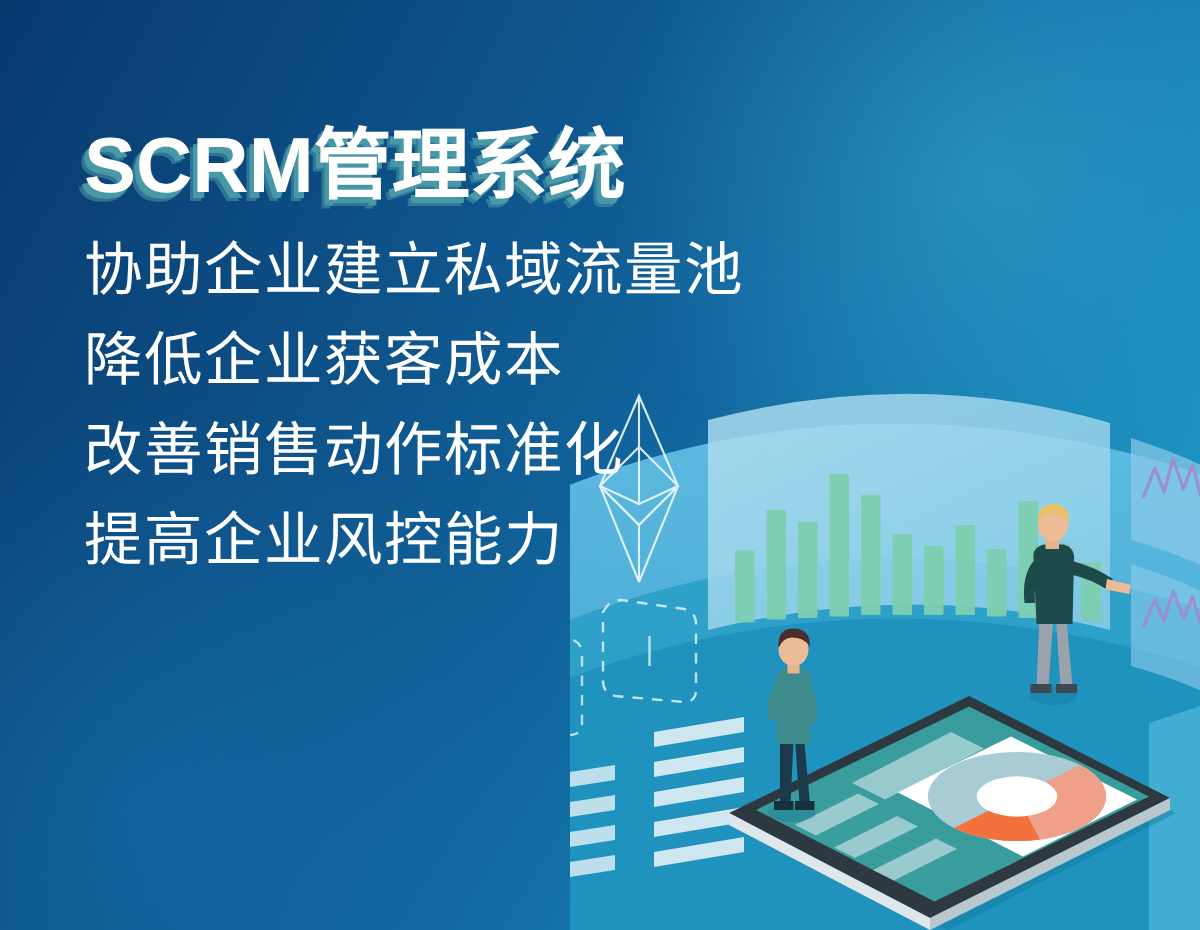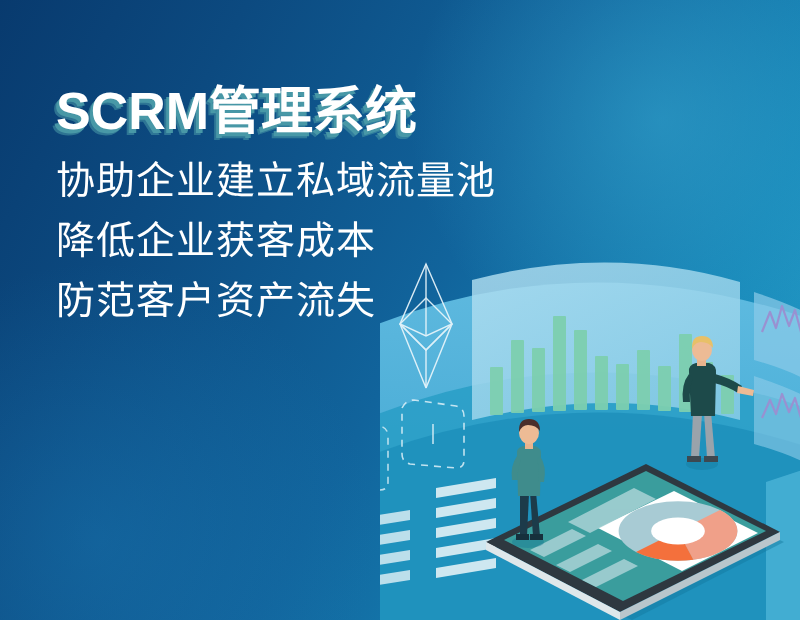--- a/index.html
+++ b/index.html
@@ -91,21 +91,22 @@
 
   <div class="bg-glow glow-a"></div>
   <div class="bg-glow glow-b"></div>
 
   <div class="text-block">
     <div class="headline">SCRM管理系统</div>
 
     <ul class="bullet-list">
       <li>协助企业建立私域流量池</li>
       <li>降低企业获客成本</li>
-      <li>防范客户资产流失</li>
+      <li>改善销售动作标准化</li>
+      <li>提高企业风控能力</li>
     </ul>
   </div>
 
   <div class="illustration">
     <svg width="420" height="400" viewBox="0 0 420 400" xmlns="http://www.w3.org/2000/svg">
       <defs>
         <clipPath id="clipBanner">
           <rect x="0" y="0" width="420" height="400"></rect>
         </clipPath>
         <linearGradient id="stageGrad" x1="0" y1="0" x2="0" y2="1">

